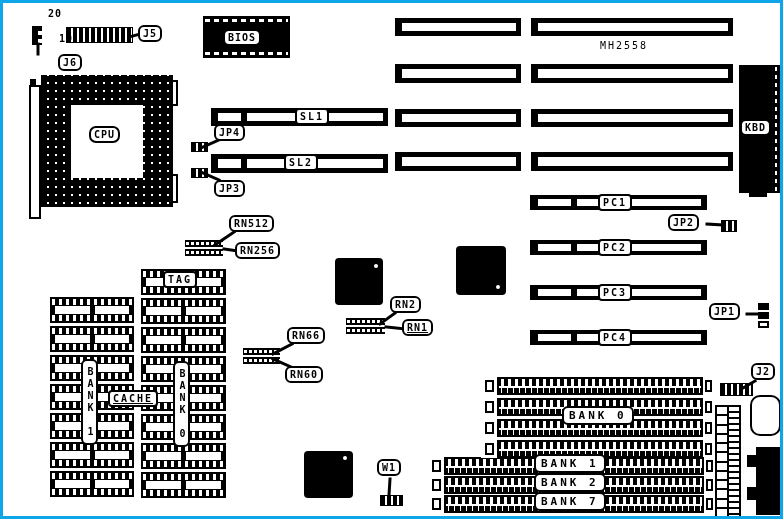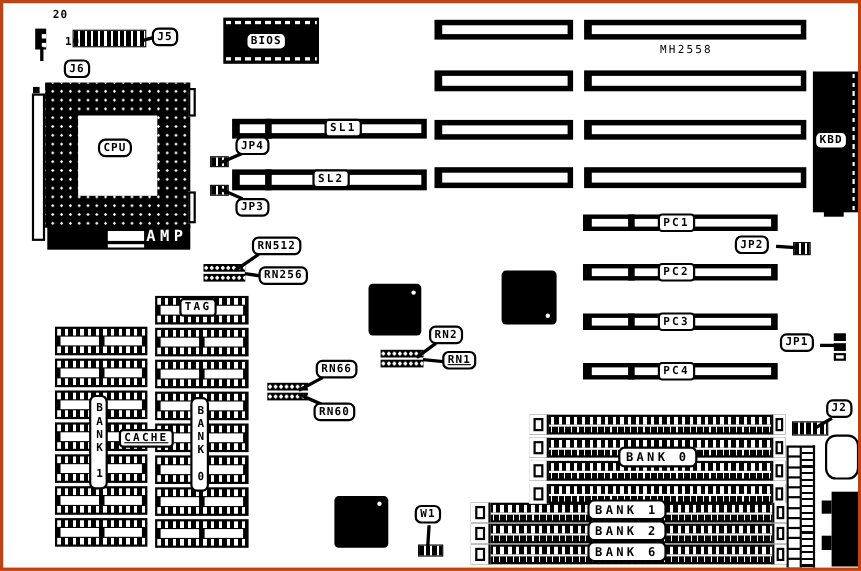--- a/index.html
+++ b/index.html
@@ -1,16 +1,16 @@
 <!DOCTYPE html>
 <html><head>
 <meta charset="utf-8">
 <style>
   html,body{margin:0;padding:0;background:#fff;}
-  #board{position:relative;width:783px;height:519px;background:#fff;border:3px solid #c2410c;
+  #board{position:relative;width:783px;height:519px;background:#fff;border:3px solid #0ea5e9;
          box-sizing:border-box;font-family:"DejaVu Sans Mono",monospace;overflow:hidden;color:#000;}
   .abs{position:absolute;}
   
   .lbl{position:absolute;z-index:6;background:#fff;border:2px solid #000;border-radius:6px;
        font-size:10px;font-weight:bold;letter-spacing:1px;line-height:13px;padding:0 3px;
        white-space:nowrap;text-align:center;}
   .lbl.sq{border-radius:4px;letter-spacing:2px;}
   .banklbl{position:absolute;z-index:6;background:#fff;border:2px solid #000;border-radius:6px;
        font-size:11px;font-weight:bold;letter-spacing:3px;line-height:15px;padding:0 5px;white-space:nowrap;}
   .vlbl{position:absolute;z-index:6;background:#fff;border:2px solid #000;border-radius:6px;
@@ -85,25 +85,20 @@
   <div class="lbl" style="left:21px;top:51px;margin-left:34px;">J6</div>
 
   <div class="abs" style="left:27px;top:76px;width:6px;height:6px;background:#000;"></div>
   <div class="abs" style="left:26px;top:82px;width:12px;height:134px;background:#fff;border:2px solid #000;box-sizing:border-box;"></div>
   <div class="pga" style="left:38px;top:72px;width:132px;height:132px;">
     <div class="abs" style="left:30px;top:30px;width:72px;height:73px;background:#fff;"></div>
   </div>
   <div class="abs" style="left:168px;top:77px;width:7px;height:26px;background:#fff;border:2px solid #000;box-sizing:border-box;z-index:2;"></div>
   <div class="abs" style="left:168px;top:171px;width:7px;height:29px;background:#fff;border:2px solid #000;box-sizing:border-box;z-index:2;"></div>
   <div class="lbl" style="left:86px;top:123px;border-radius:7px;">CPU</div>
-  <div class="abs" style="left:40px;top:202px;width:130px;height:22px;background:#000;">
-    <div class="abs" style="left:55px;top:5px;width:33px;height:9px;background:#fff;"></div>
-    <div class="abs" style="left:55px;top:17px;width:33px;height:3px;background:#fff;"></div>
-    <div class="abs" style="left:90px;top:2px;color:#fff;font-size:14px;font-weight:bold;letter-spacing:4px;">AMP</div>
-  </div>
 
   <div class="abs" style="left:200px;top:13px;width:87px;height:42px;background:#000;">
     <div class="abs" style="left:2px;right:2px;top:3px;height:3px;background:repeating-linear-gradient(90deg,#fff 0 5px,#000 5px 9px);"></div>
     <div class="abs" style="left:2px;right:2px;bottom:3px;height:3px;background:repeating-linear-gradient(90deg,#fff 0 5px,#000 5px 9px);"></div>
   </div>
   <div class="lbl" style="left:220px;top:26px;">BIOS</div>
 
   <div class="slot" style="left:392px;top:15px;width:126px;height:18px;">
       <div class="stripe"></div>
     </div>
@@ -406,21 +401,21 @@
   <div class="banklbl" style="left:531px;top:470px;">BANK 2</div>
   <div class="simm" style="position:absolute;left:425px;top:492px;width:287px;height:18px;">
     <div class="lb"></div>
       <div class="rb"></div>
     <div class="body">
         <div class="st"></div>
         <div class="sg"></div>
         <div class="sb"></div>
       </div>
   </div>
-  <div class="banklbl" style="left:531px;top:489px;">BANK 6</div>
+  <div class="banklbl" style="left:531px;top:489px;">BANK 7</div>
 
   <div class="lbl" style="left:748px;top:360px;">J2</div>
   <div class="hdr" style="left:717px;top:380px;width:31px;height:11px;"></div>
   <div class="vconn">
     <div class="vconn-l">
         <div></div>
         <div></div>
         <div></div>
         <div></div>
         <div></div>

